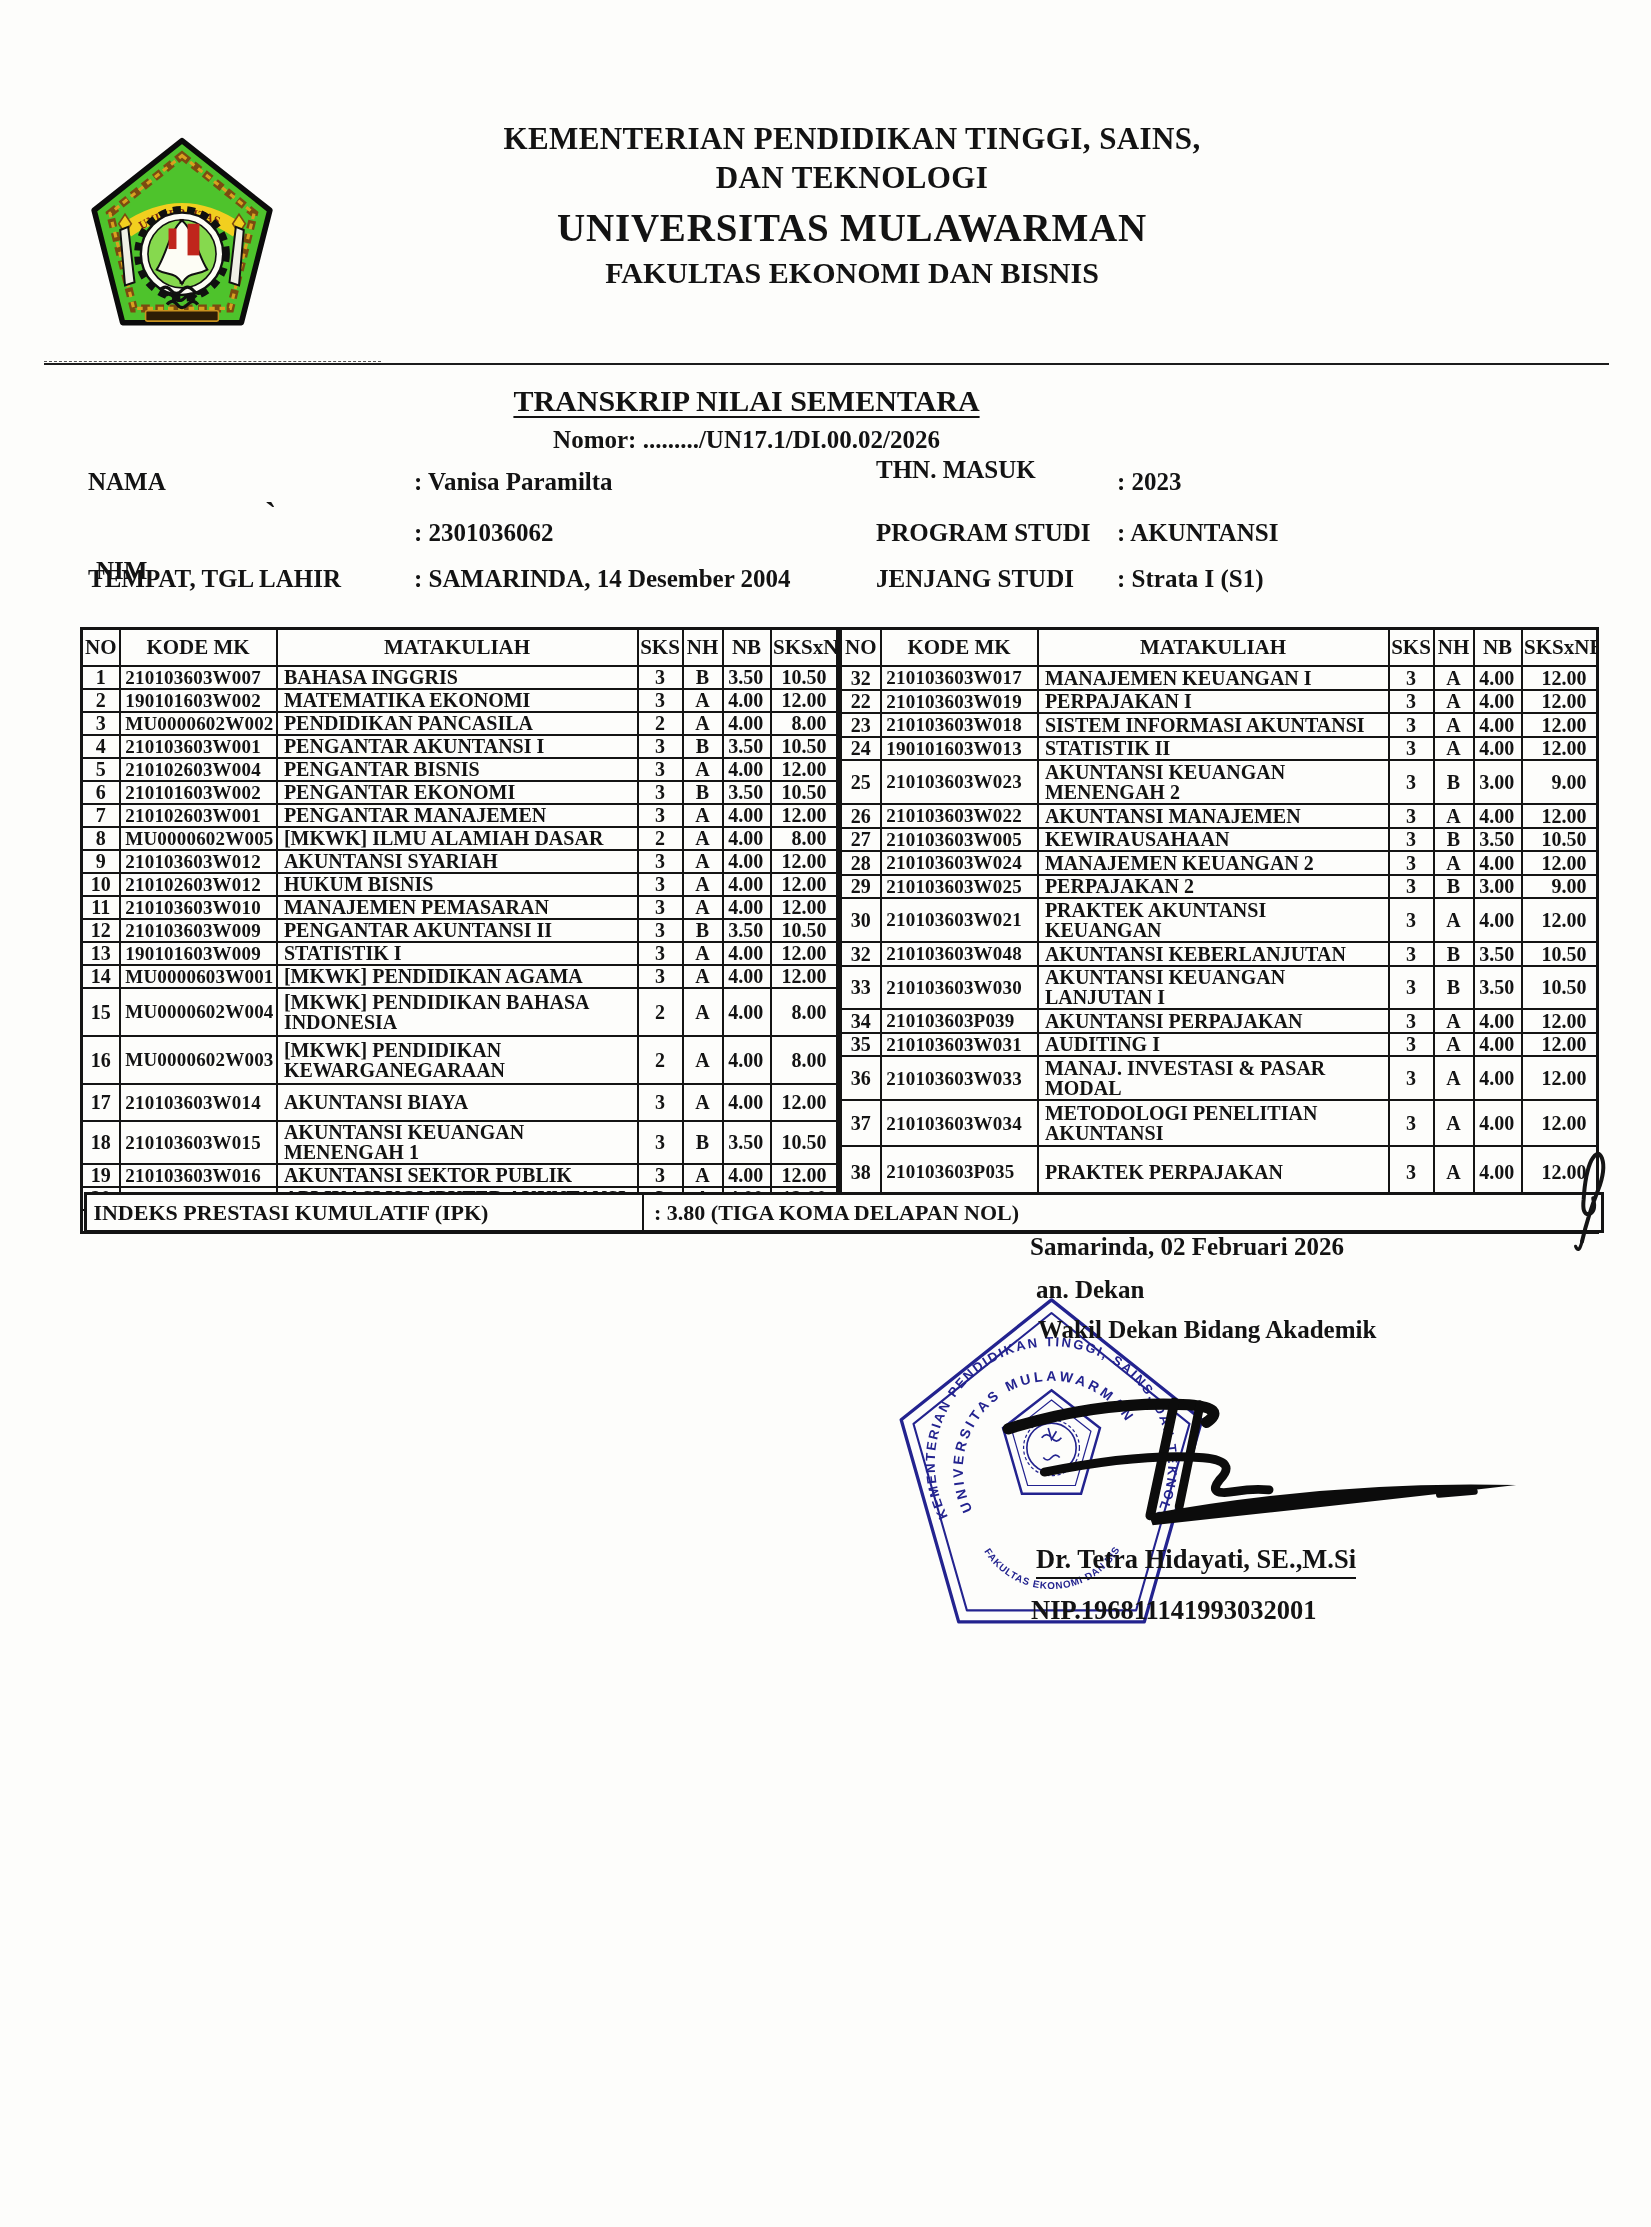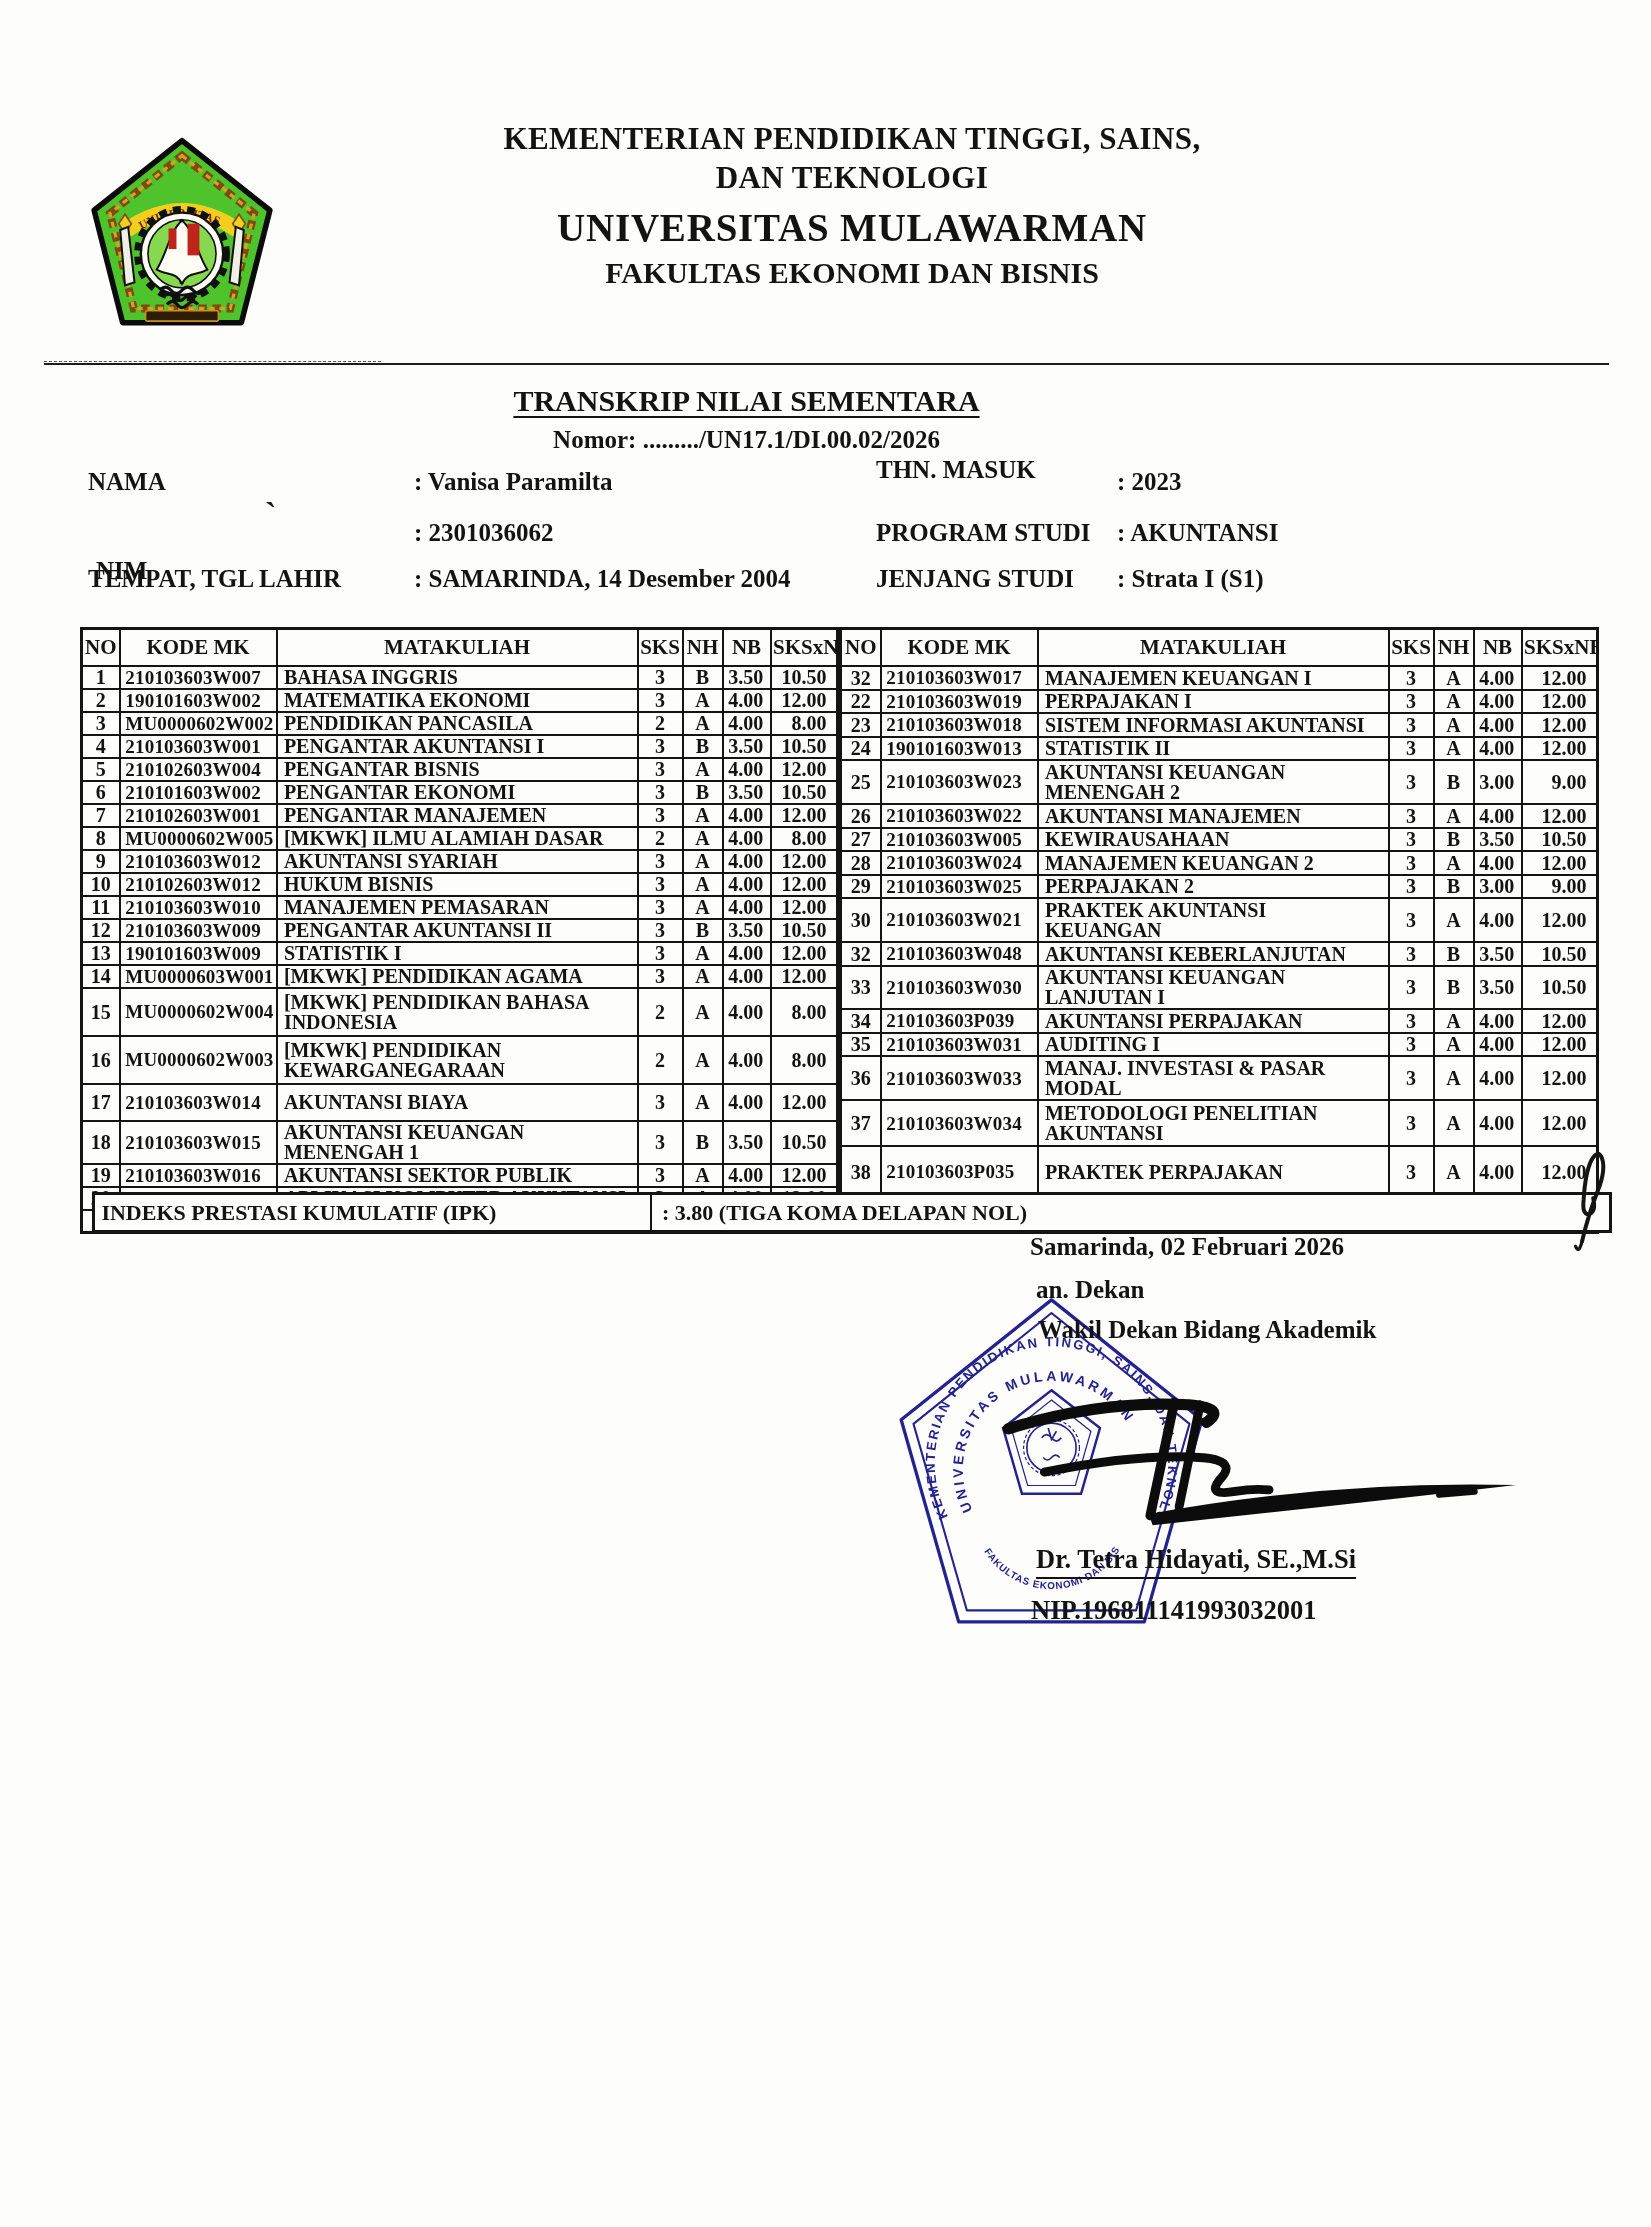--- a/index.html
+++ b/index.html
@@ -39,21 +39,21 @@
   .t-left tbody tr,.t-right tbody tr{height:23px;}
   .t-left tbody tr:nth-child(15),.t-left tbody tr:nth-child(16){height:48px;}
   .t-left tbody tr:nth-child(17){height:37px;}
   .t-left tr.filler{height:22.5px;}
   .t-right tbody tr:nth-child(15){height:42px;}
   .t-right tbody tr:nth-child(16){height:45px;}
   .t-right tbody tr:nth-child(17){height:50px;}
   .t-right tr.jumlah{height:34px;}
   .t-right tr.jumlah td{font-size:22px;text-align:center;}
   
-  .ipk{left:92px;top:1192px;width:1514px;height:35px;border:3.2px solid #141414;display:flex;align-items:center;font-weight:bold;font-size:22px;background:#fdfdfb;}
+  .ipk{left:84px;top:1192px;width:1514px;height:35px;border:3.2px solid #141414;display:flex;align-items:center;font-weight:bold;font-size:22px;background:#fdfdfb;}
   .ipk-label{width:549px;padding-left:6.4px;border-right:2.4px solid #141414;height:100%;display:flex;align-items:center;}
   .ipk-value{flex:1;padding-left:9.6px;}
   
   .sig-text{font-size:25px;font-weight:bold;z-index:2;white-space:nowrap;}
   .sig-name{font-size:26.5px;font-weight:bold;border-bottom:2.4px solid #111;padding-bottom:1.6px;z-index:4;}
   .sig-nip{font-size:26.5px;font-weight:bold;z-index:4;}
   .stamp{z-index:1;}
   .autograph{z-index:3;pointer-events:none;}
   .pen-mark{z-index:2;}
   .stray{font-size:34px;font-weight:bold;}

